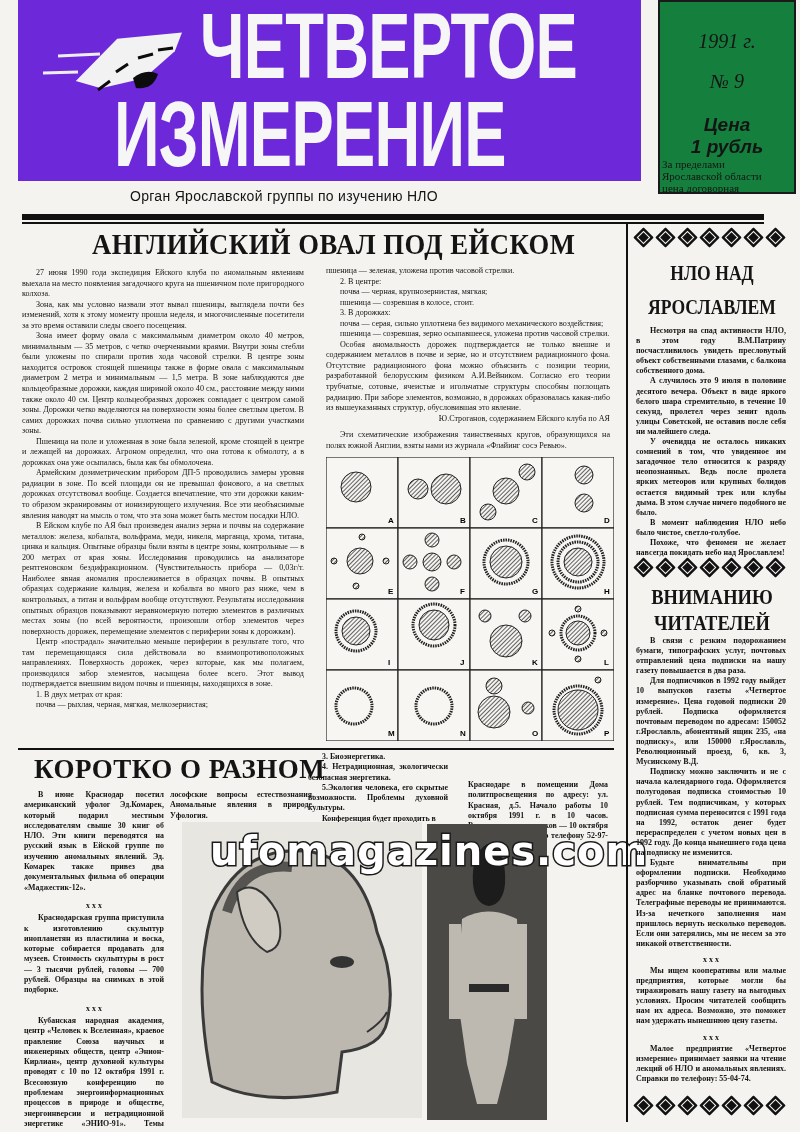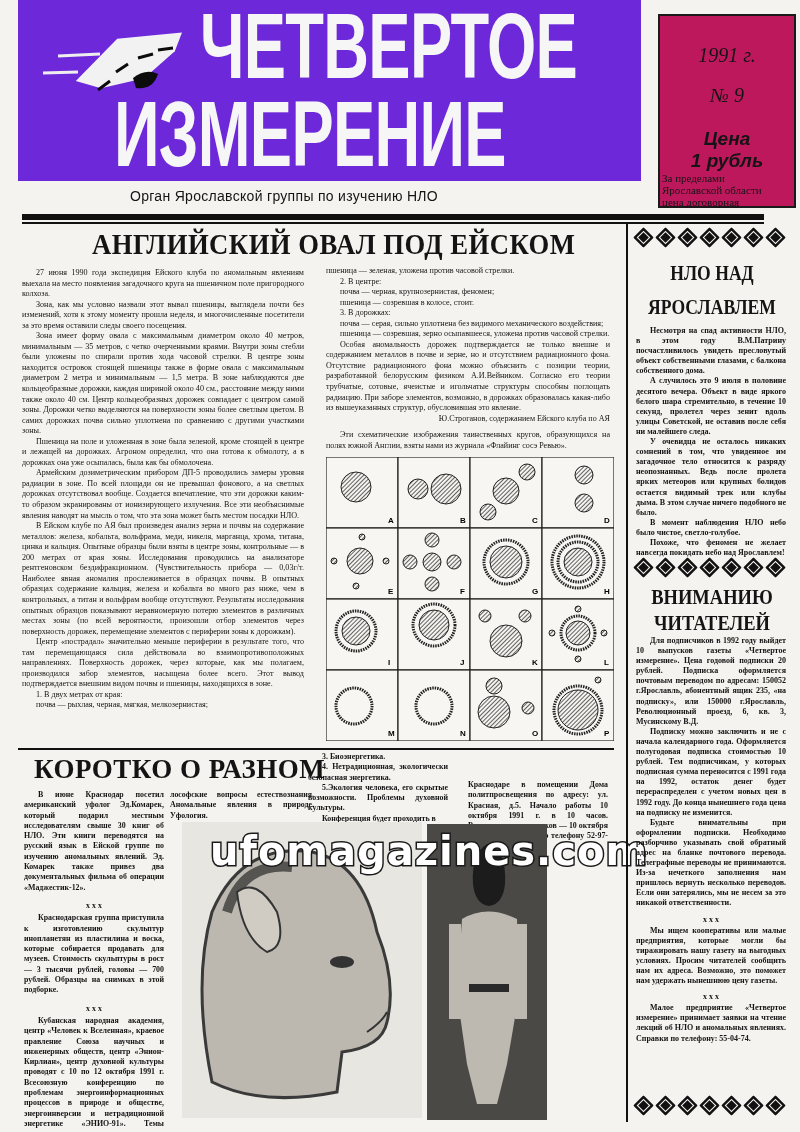--- a/index.html
+++ b/index.html
@@ -18,22 +18,22 @@
     position: absolute; left: 180px; width: 440px;
     font-family: "Liberation Sans", "DejaVu Sans", sans-serif; font-weight: bold;
     color: #f6f6f6; font-size: 88px; line-height: 1; letter-spacing: -1px;
     transform: scaleX(0.72) scaleY(1.05); transform-origin: left top; white-space: nowrap;
   }
   #title-line1 { top: 0px; left: 182px; }
   #title-line2 { top: 88px; left: 96px; }
   #ufo-art { left: 20px; top: 18px; width: 150px; height: 85px; }
 
   #info-box {
-    left: 658px; top: 14px; width: 134px; height: 190px;
-    border: 2px solid #1a1a1a; background: #be185d;
+    left: 658px; top: 0; width: 134px; height: 190px;
+    border: 2px solid #1a1a1a; background: #15803d;
   }
   #info-year, #info-issue {
     position: absolute; left: 0; width: 100%; text-align: center;
     font-style: italic; font-size: 20px;
   }
   #info-year { top: 28px; }
   #info-issue { top: 68px; }
   #info-price-label, #info-price-value {
     position: absolute; left: 0; width: 100%; text-align: center;
     font-family: "Liberation Sans", "DejaVu Sans", sans-serif;
@@ -167,21 +167,21 @@
     <p>Армейским дозиметрическим прибором ДП-5 проводились замеры уровня радиации в зоне. По всей площади он не превышал фонового, а на светлых дорожках отсутствовал вообще. Создается впечатление, что эти дорожки каким-то образом экранированы от ионизирующего излучения. Все эти необъяснимые явления наводят на мысль о том, что эта зона может быть местом посадки НЛО.</p>
     <p>В Ейском клубе по АЯ был произведен анализ зерна и почвы на содержание металлов: железа, кобальта, вольфрама, меди, никеля, марганца, хрома, титана, цинка и кальция. Опытные образцы были взяты в центре зоны, контрольные — в 200 метрах от края зоны. Исследования проводились на анализаторе рентгеновском бездифракционном. (Чувствительность прибора — 0,03г/т. Наиболее явная аномалия прослеживается в образцах почвы. В опытных образцах содержание кальция, железа и кобальта во много раз ниже, чем в контрольных, а титан и вольфрам вообще отсутствуют. Результаты исследования опытных образцов показывают неравномерную потерю элементов в различных местах зоны (по всей вероятности, произошли отбор элементов через поверхность дорожек, перемещение элементов с периферии зоны к дорожкам).</p>
     <p>Центр «пострадал» значительно меньше периферии в результате того, что там перемещающаяся сила действовала во взаимопротивоположных направлениях. Поверхность дорожек, через которые, как мы полагаем, производился забор элементов, насыщена более всего. Этот вывод подтверждается внешним видом почвы и пшеницы, находящихся в зоне.</p>
     <p>1. В двух метрах от края:</p>
     <p>почва — рыхлая, черная, мягкая, мелкозернистая;</p>
   </div>
 <div id="article1-col2" class="abs col">
   <div id="article1-col2-body">
       <p class="noindent">пшеница — зеленая, уложена против часовой стрелки.</p>
       <p>2. В центре:</p>
-      <p>почва — черная, крупнозернистая, феномен;</p>
+      <p>почва — черная, крупнозернистая, мягкая;</p>
       <p>пшеница — созревшая в колосе, стоит.</p>
       <p>3. В дорожках:</p>
       <p>почва — серая, сильно уплотнена без видимого механического воздействия;</p>
       <p>пшеница — созревшая, зерно осыпавшееся, уложена против часовой стрелки.</p>
       <p>Особая аномальность дорожек подтверждается не только внешне и содержанием металлов в почве и зерне, но и отсутствием радиационного фона. Отсутствие радиационного фона можно объяснить с позиции теории, разработанной белорусским физиком А.И.Вейником. Согласно его теории трубчатые, сотовые, ячеистые и игольчатые структуры способны поглощать радиацию. При заборе элементов, возможно, в дорожках образовалась какая-либо из вышеуказанных структур, обусловившая это явление.</p>
     </div>
   <p class="sig">Ю.Строганов, содержанием Ейского клуба по АЯ</p>
   <p style="margin-top:6px">Эти схематические изображения таинственных кругов, образующихся на полях южной Англии, взяты нами из журнала «Флайинг сосэ Ревью».</p>
 </div>
 
@@ -379,20 +379,21 @@
     <span class="knot"></span>
     <span class="knot"></span>
     <span class="knot"></span>
     <span class="knot"></span>
   </div>
 <div id="attention-title" class="abs">
   <div>ВНИМАНИЮ</div>
   <div>ЧИТАТЕЛЕЙ</div>
 </div>
 <div id="attention-body" class="abs rcol">
+    <p>В связи с резким подорожанием бумаги, типографских услуг, почтовых отправлений цена подписки на нашу газету повышается в два раза.</p>
     <p>Для подписчиков в 1992 году выйдет 10 выпусков газеты «Четвертое измерение». Цена годовой подписки 20 рублей. Подписка оформляется почтовым переводом по адресам: 150052 г.Ярославль, абонентный ящик 235, «на подписку», или 150000 г.Ярославль, Революционный проезд, 6, кв. 3, Мусинскому В.Д.</p>
     <p>Подписку можно заключить и не с начала календарного года. Оформляется полугодовая подписка стоимостью 10 рублей. Тем подписчикам, у которых подписная сумма переносится с 1991 года на 1992, остаток денег будет перераспределен с учетом новых цен в 1992 году. До конца нынешнего года цена на подписку не изменится.</p>
     <p>Будьте внимательны при оформлении подписки. Необходимо разборчиво указывать свой обратный адрес на бланке почтового перевода. Телеграфные переводы не принимаются. Из-за нечеткого заполнения нам пришлось вернуть несколько переводов. Если они затерялись, мы не несем за это никакой ответственности.</p>
     <p class="sep">x x x</p>
     <p>Мы ищем кооперативы или малые предприятия, которые могли бы тиражировать нашу газету на выгодных условиях. Просим читателей сообщить нам их адреса. Возможно, это поможет нам удержать нынешнюю цену газеты.</p>
     <p class="sep">x x x</p>
     <p>Малое предприятие «Четвертое измерение» принимает заявки на чтение лекций об НЛО и аномальных явлениях. Справки по телефону: 55-04-74.</p>
   </div>
 
 <div id="knots-3" class="abs knots">

